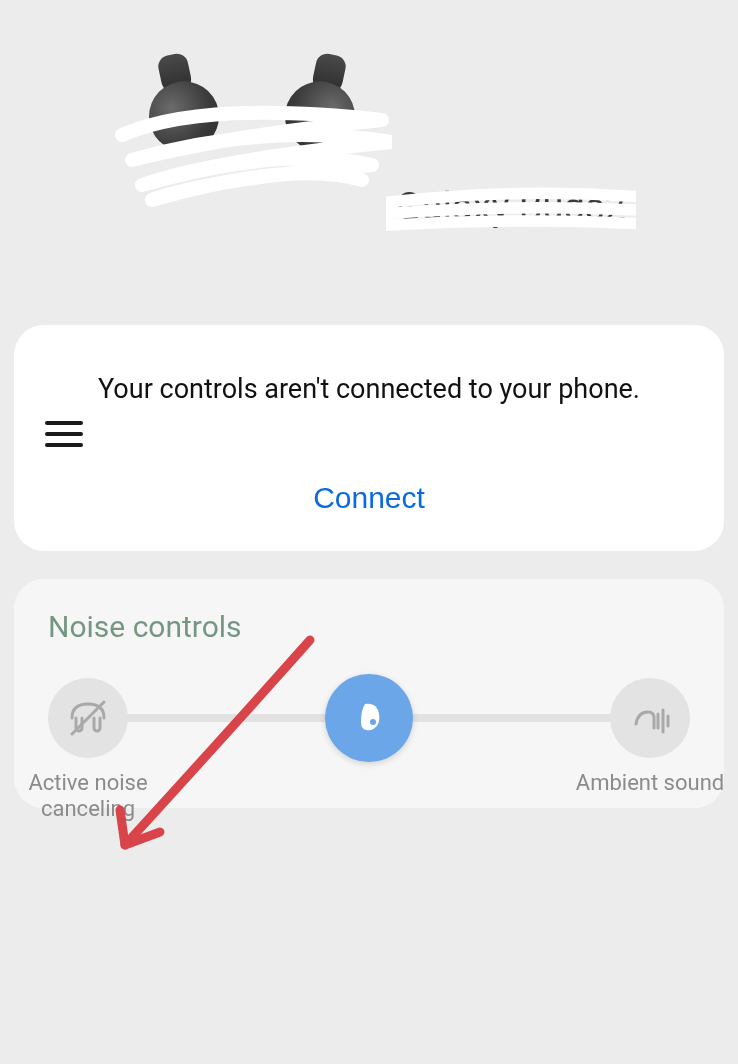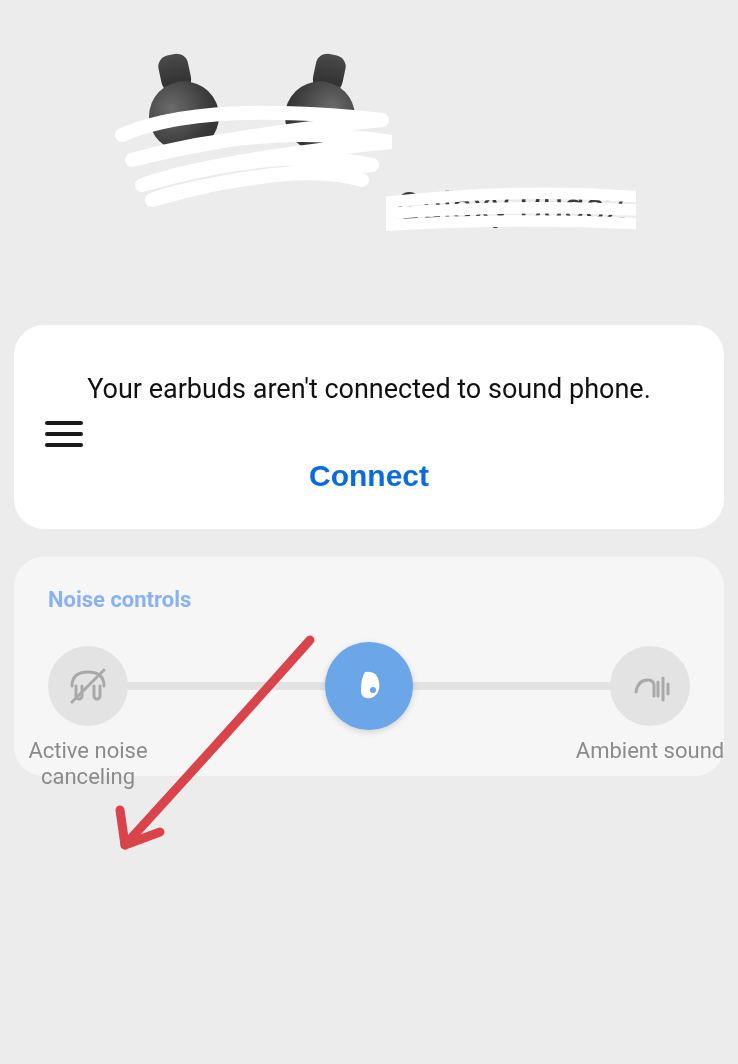--- a/index.html
+++ b/index.html
@@ -113,24 +113,24 @@
       padding-top: 48px;
       padding-bottom: 36px;
     }
     .status-text {
       font-size: 27px;
       color: #111;
       font-weight: 400;
     }
     .connect-btn {
       display: inline-block;
-      margin-top: 54px;
+      margin-top: 76px;
       font-size: 30px;
       color: #0a6be0;
-      font-weight: 700;
+      font-weight: 400;
       cursor: pointer;
       background: none;
       border: none;
     }
     .noise-card {
       margin-top: 28px;
       padding-top: 30px;
       padding-bottom: 10px;
       position: relative;
       padding-left: 34px;
@@ -138,23 +138,23 @@
     }
     .noise-card::before{
       content:"";
       position:absolute;
       inset:0;
       background:rgba(236,236,236,0.45);
       border-radius:inherit;
       pointer-events:none;
     }
     .section-title {
-      font-size: 22px;
-      color: #3b82f6;
-      font-weight: 700;
+      font-size: 30px;
+      color: #14532d;
+      font-weight: 400;
     }
     .track {
       position: relative;
       margin-top: 34px;
       height: 120px;
     }
     .track-line {
       position: absolute;
       top: 36px;
       left: 36px;
@@ -223,21 +223,21 @@
   </div>
 </div>
 
 <div class="menu-btn">
   <span></span>
   <span></span>
   <span></span>
 </div>
 
 <div class="card status-card">
-  <div class="status-text">Your earbuds aren't connected to sound phone.</div>
+  <div class="status-text">Your controls aren't connected to your phone.</div>
   <button class="connect-btn">Connect</button>
 </div>
 
 <div class="card noise-card">
   <div class="section-title">Noise controls</div>
   <div class="track">
     <div class="track-line"></div>
 
     <div class="node anc">
       <svg width="44" height="44" viewBox="0 0 44 44">

